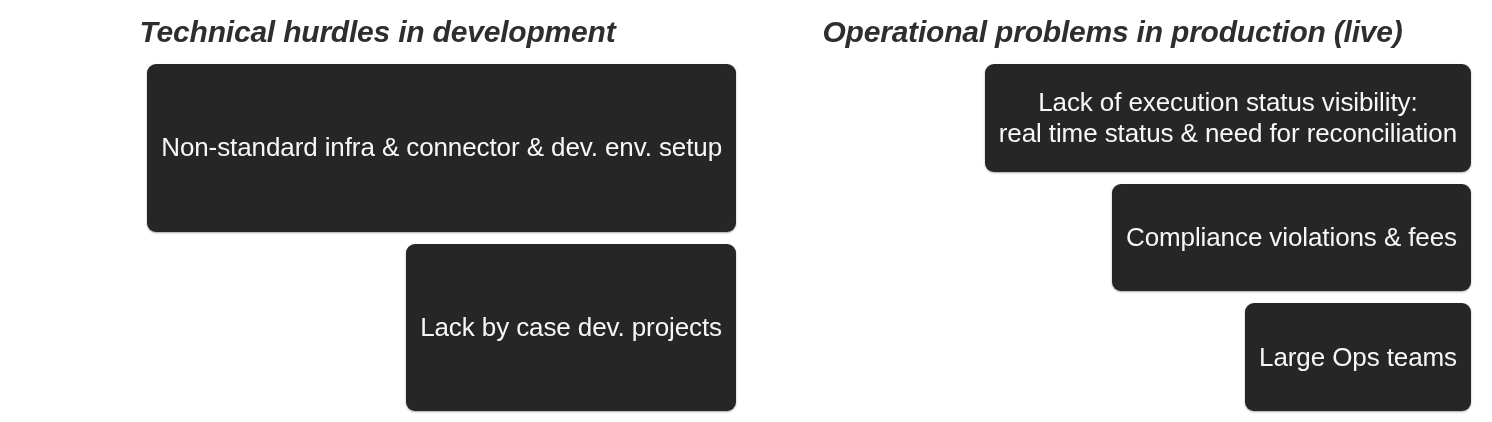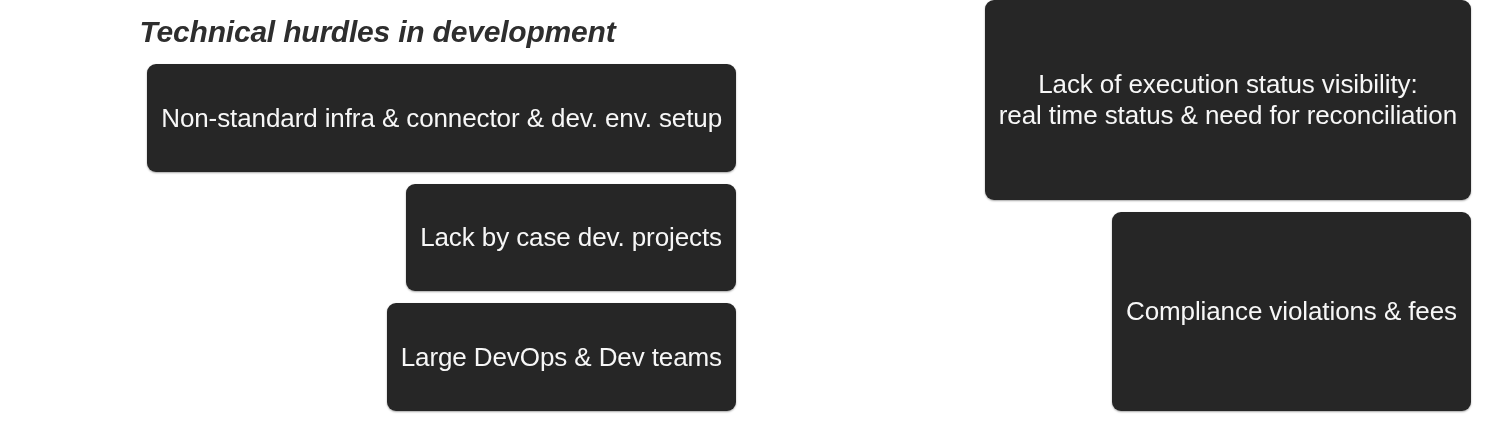--- a/index.html
+++ b/index.html
@@ -87,32 +87,33 @@
 
     <div class="column">
       <div class="column-title">Technical hurdles in development</div>
       <div class="cards">
         <div class="card">
           <span class="card-text">Non-standard infra &amp; connector &amp; dev. env. setup</span>
         </div>
         <div class="card">
           <span class="card-text">Lack by case dev. projects</span>
         </div>
-        <div class="card">
-          <span class="card-text">Large DevOps &amp; Dev teams</span>
-        </div>
       </div>
     </div>
 
     <div class="column">
+      <div class="column-title">Operational problems in production (live)</div>
       <div class="cards">
         <div class="card">
           <span class="card-text">Lack of execution status visibility:
 real time status &amp; need for reconciliation</span>
         </div>
         <div class="card">
           <span class="card-text">Compliance violations &amp; fees</span>
         </div>
+        <div class="card">
+          <span class="card-text">Large Ops teams</span>
+        </div>
       </div>
     </div>
 
   </div>
 </div>
 
 </body></html>

